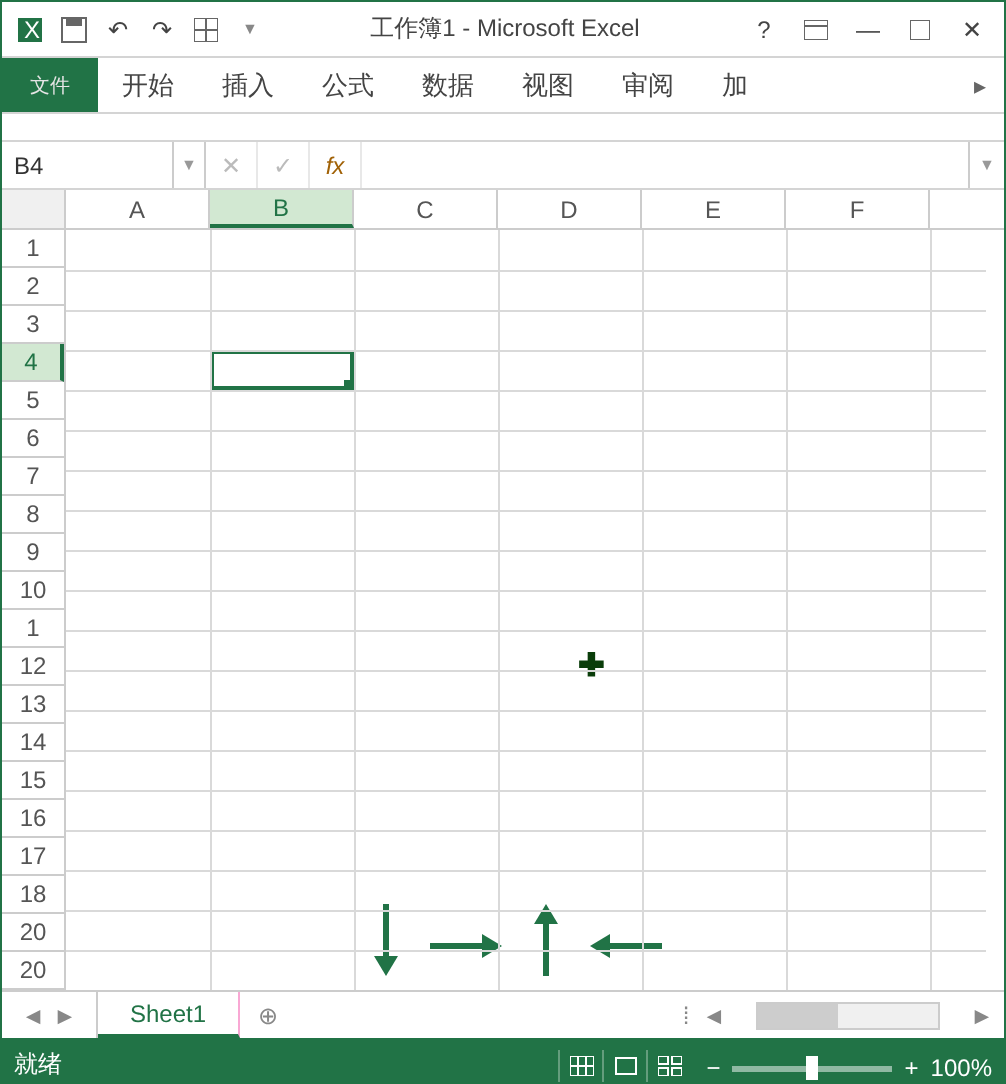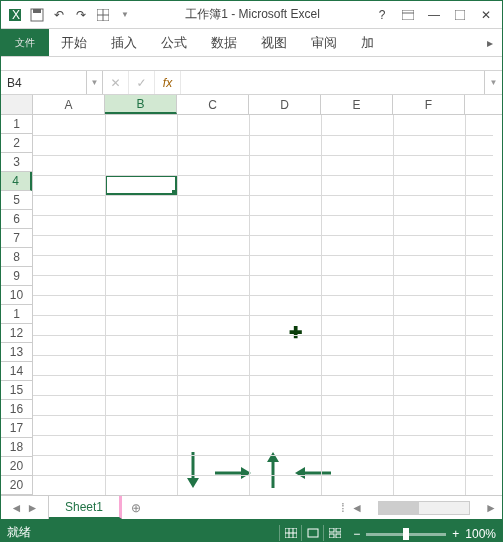--- a/index.html
+++ b/index.html
@@ -32,21 +32,21 @@
 .row-h{height:20px;display:flex;align-items:center;justify-content:center;border-bottom:1px solid #ccc;color:#555;background:#fff}
 .row-h.sel{background:#d2e8d2;color:#217346;border-right:2px solid #217346}
 .cells{flex:1;position:relative;background:#fff}
 .grid-lines-v,.grid-lines-h{position:absolute;background:#d9d9d9}
 .sel-cell{position:absolute;border:2px solid #217346;background:#fff}
 .sel-handle{position:absolute;width:6px;height:6px;background:#217346;right:-3px;bottom:-3px}
 .cursor-plus{position:absolute;color:#0a3d0a;font-size:16px;font-weight:bold}
 .arrow{position:absolute;color:#217346}
 .sheet-tabs{height:24px;display:flex;align-items:stretch;border-top:1px solid #ccc;background:#fff}
 .nav-btns{width:48px;display:flex;align-items:center;justify-content:center;gap:4px;color:#888;border-right:1px solid #ccc}
-.sheet-tab{padding:0 16px;display:flex;align-items:center;border-right:3px solid #f9a8d4;background:#fff;border-bottom:2px solid #217346;color:#217346}
+.sheet-tab{padding:0 16px;display:flex;align-items:center;border-right:1px solid #f9a8d4;background:#fff;border-bottom:2px solid #217346;color:#217346}
 .add-sheet{width:28px;display:flex;align-items:center;justify-content:center;color:#888}
 .h-scroll{flex:1;display:flex;align-items:center;padding:0 4px}
 .scroll-track{flex:1;height:14px;background:#f0f0f0;border:1px solid #ccc;position:relative;margin:0 14px}
 .scroll-thumb{position:absolute;left:0;top:0;bottom:0;width:40px;background:#cdcdcd}
 .scroll-arrow{width:14px;height:14px;display:flex;align-items:center;justify-content:center;color:#888}
 .status-bar{height:22px;background:#217346;color:#fff;display:flex;align-items:flex-end;padding:0 6px;font-size:11px}
 .status-left{flex:1}
 .view-btns{display:flex;gap:0}
 .view-btn{width:22px;height:16px;display:flex;align-items:center;justify-content:center;border-left:1px solid rgba(255,255,255,.3)}
 .zoom{display:flex;align-items:center;gap:6px;margin-left:8px}

